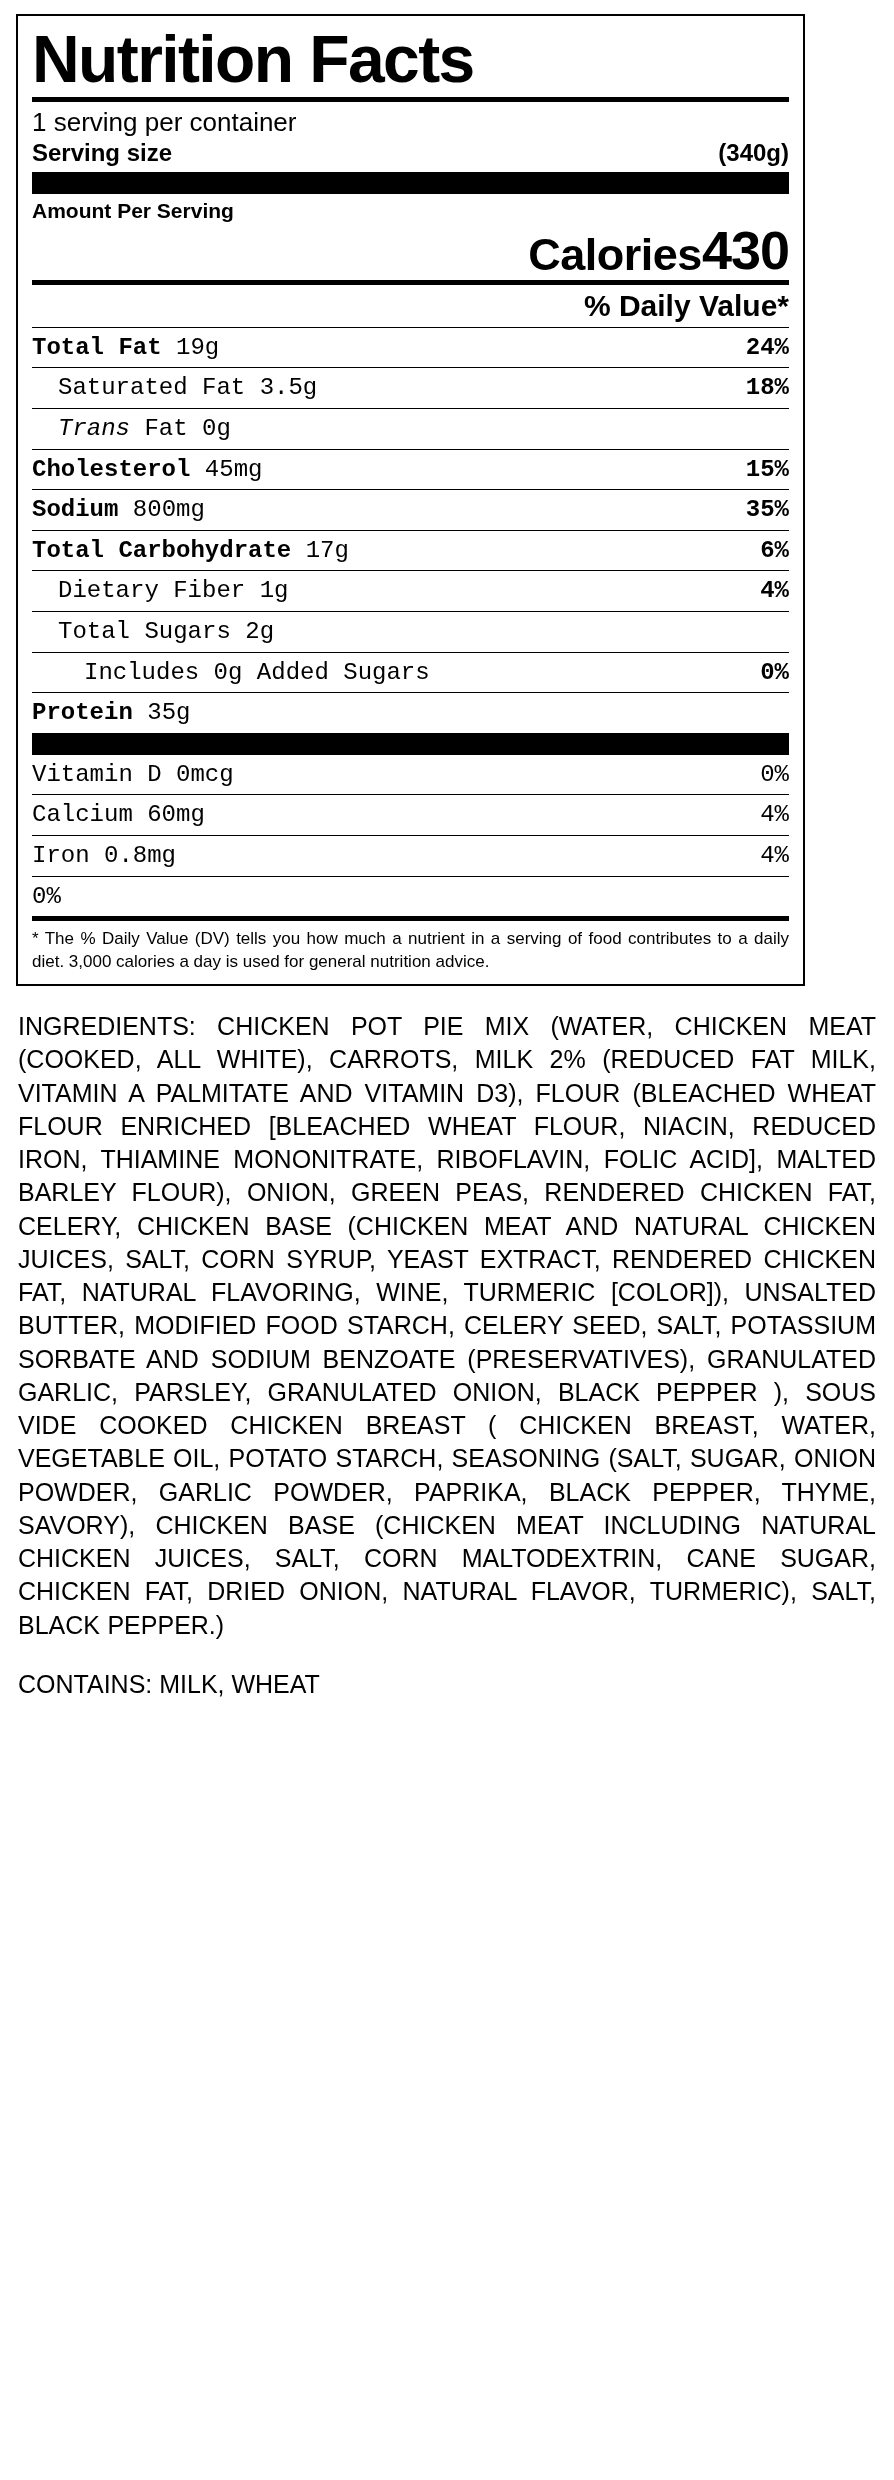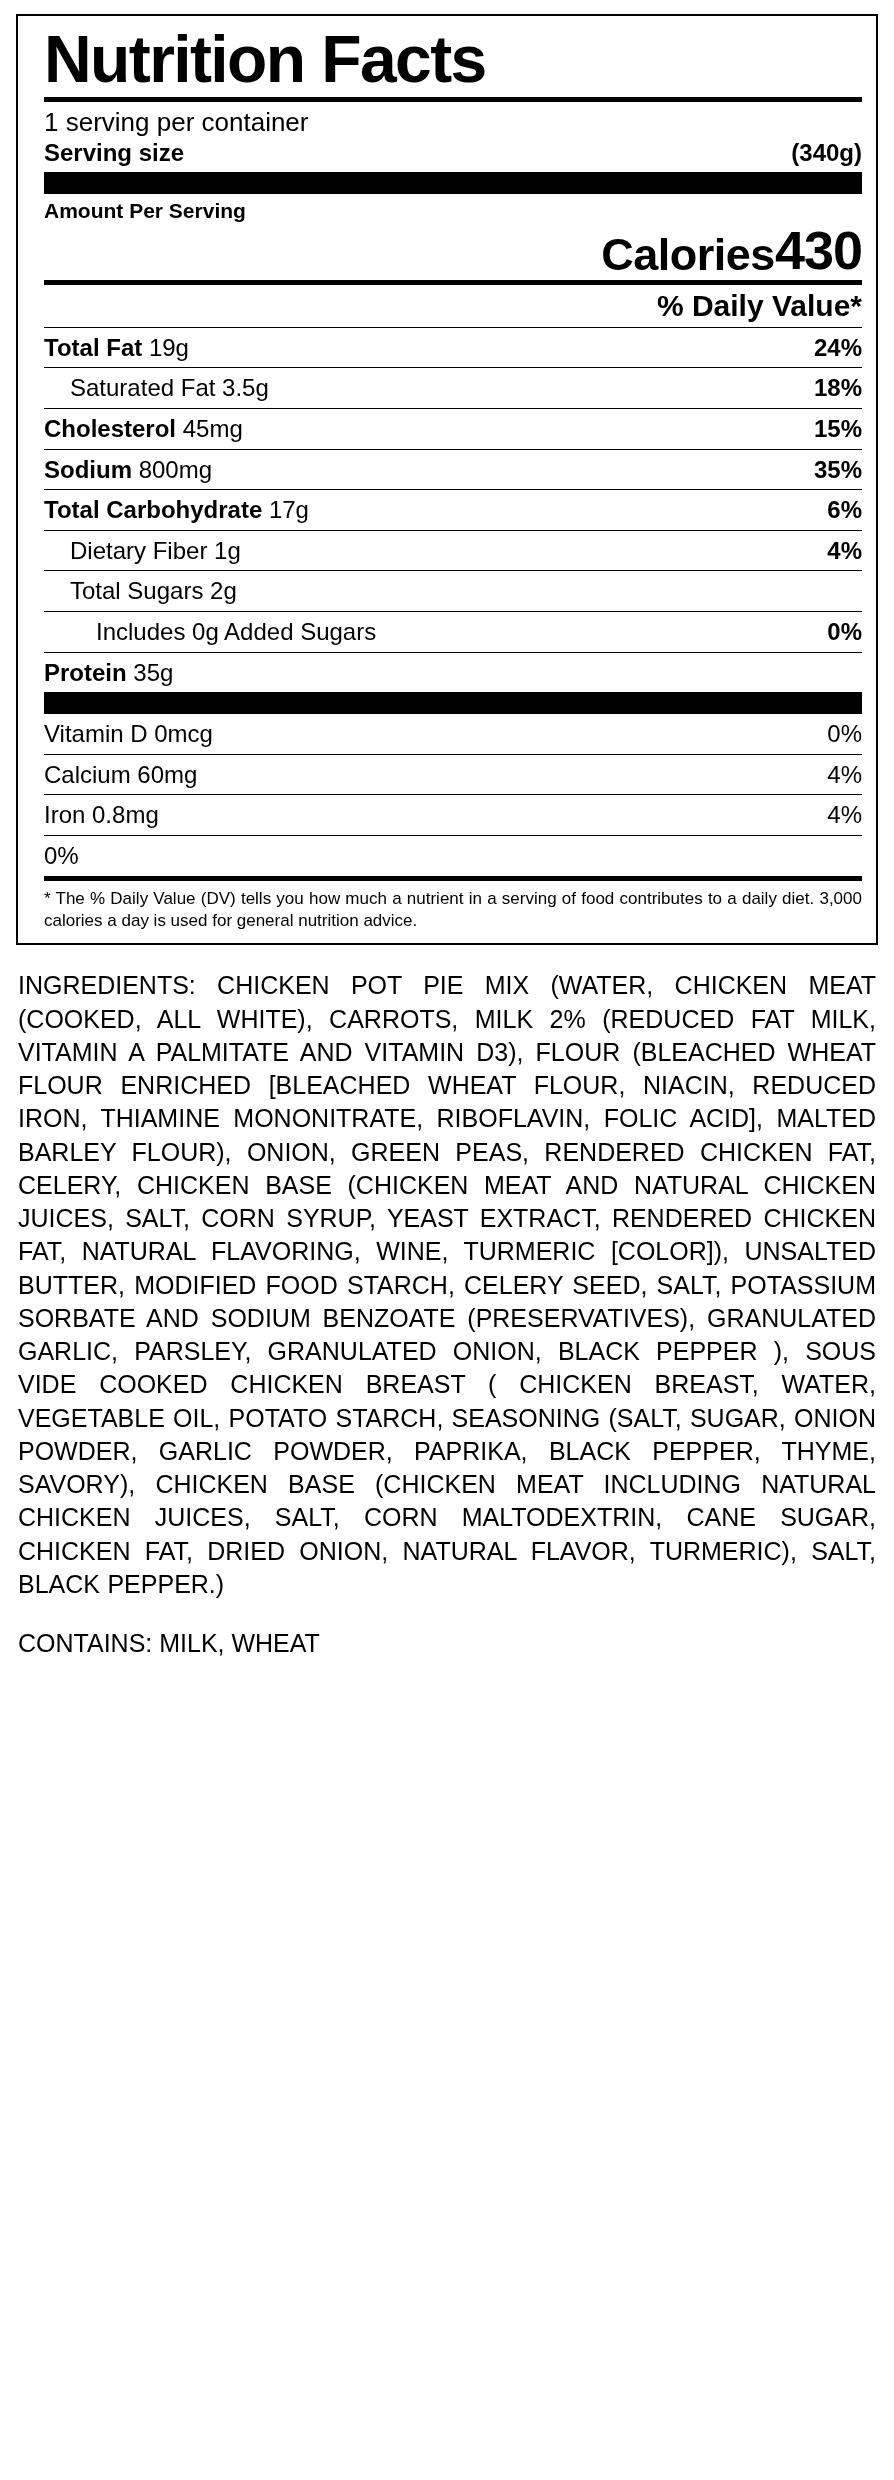--- a/index.html
+++ b/index.html
@@ -16,22 +16,22 @@
   .page {
     width: 894px;
     box-sizing: border-box;
     padding: 14px 16px 20px 16px;
   }
 
   
   .nf-panel {
     border: 2px solid #000;
     box-sizing: border-box;
-    padding: 8px 14px 10px 26px;
-    width: 862px;
+    padding: 8px 14px 10px 14px;
+    width: 789px;
   }
   .nf-title {
     font-size: 66px;
     font-weight: bold;
     letter-spacing: -1.6px;
     line-height: 1.02;
     margin: 2px 0 4px 0;
     white-space: nowrap;
   }
   .rule-med  { border-top: 5px solid #000; }
@@ -83,20 +83,21 @@
   }
 
   .nf-row {
     display: flex;
     justify-content: space-between;
     align-items: baseline;
     font-size: 24px;
     padding: 6px 0 6px 0;
     border-top: 1px solid #000;
     line-height: 1.15;
+    font-family: Liberation Mono, monospace;
   }
   .nf-row.first { border-top: 1px solid #000; }
   .nf-row .label { flex: 1 1 auto; padding-right: 12px; }
   .nf-row .pct { font-weight: bold; white-space: nowrap; }
   .nf-row.vit .pct { font-weight: normal; }
   .indent-1 { padding-left: 26px; }
   .indent-2 { padding-left: 52px; }
   .b { font-weight: bold; }
   .i { font-style: italic; }
 
@@ -158,20 +159,24 @@
     <div class="nf-row first">
       <span class="label"><span class="b">Total Fat</span> <span>19g</span></span>
       <span class="pct">24%</span>
     </div>
 
     <div class="nf-row">
       <span class="label indent-1"><span>Saturated Fat</span> <span>3.5g</span></span>
       <span class="pct">18%</span>
     </div>
 
+    <div class="nf-row">
+      <span class="label indent-1"><span class="i">Trans</span> <span>Fat 0g</span></span>
+      <span class="pct"></span>
+    </div>
 
     <div class="nf-row">
       <span class="label"><span class="b">Cholesterol</span> <span>45mg</span></span>
       <span class="pct">15%</span>
     </div>
 
     <div class="nf-row">
       <span class="label"><span class="b">Sodium</span> <span>800mg</span></span>
       <span class="pct">35%</span>
     </div>

